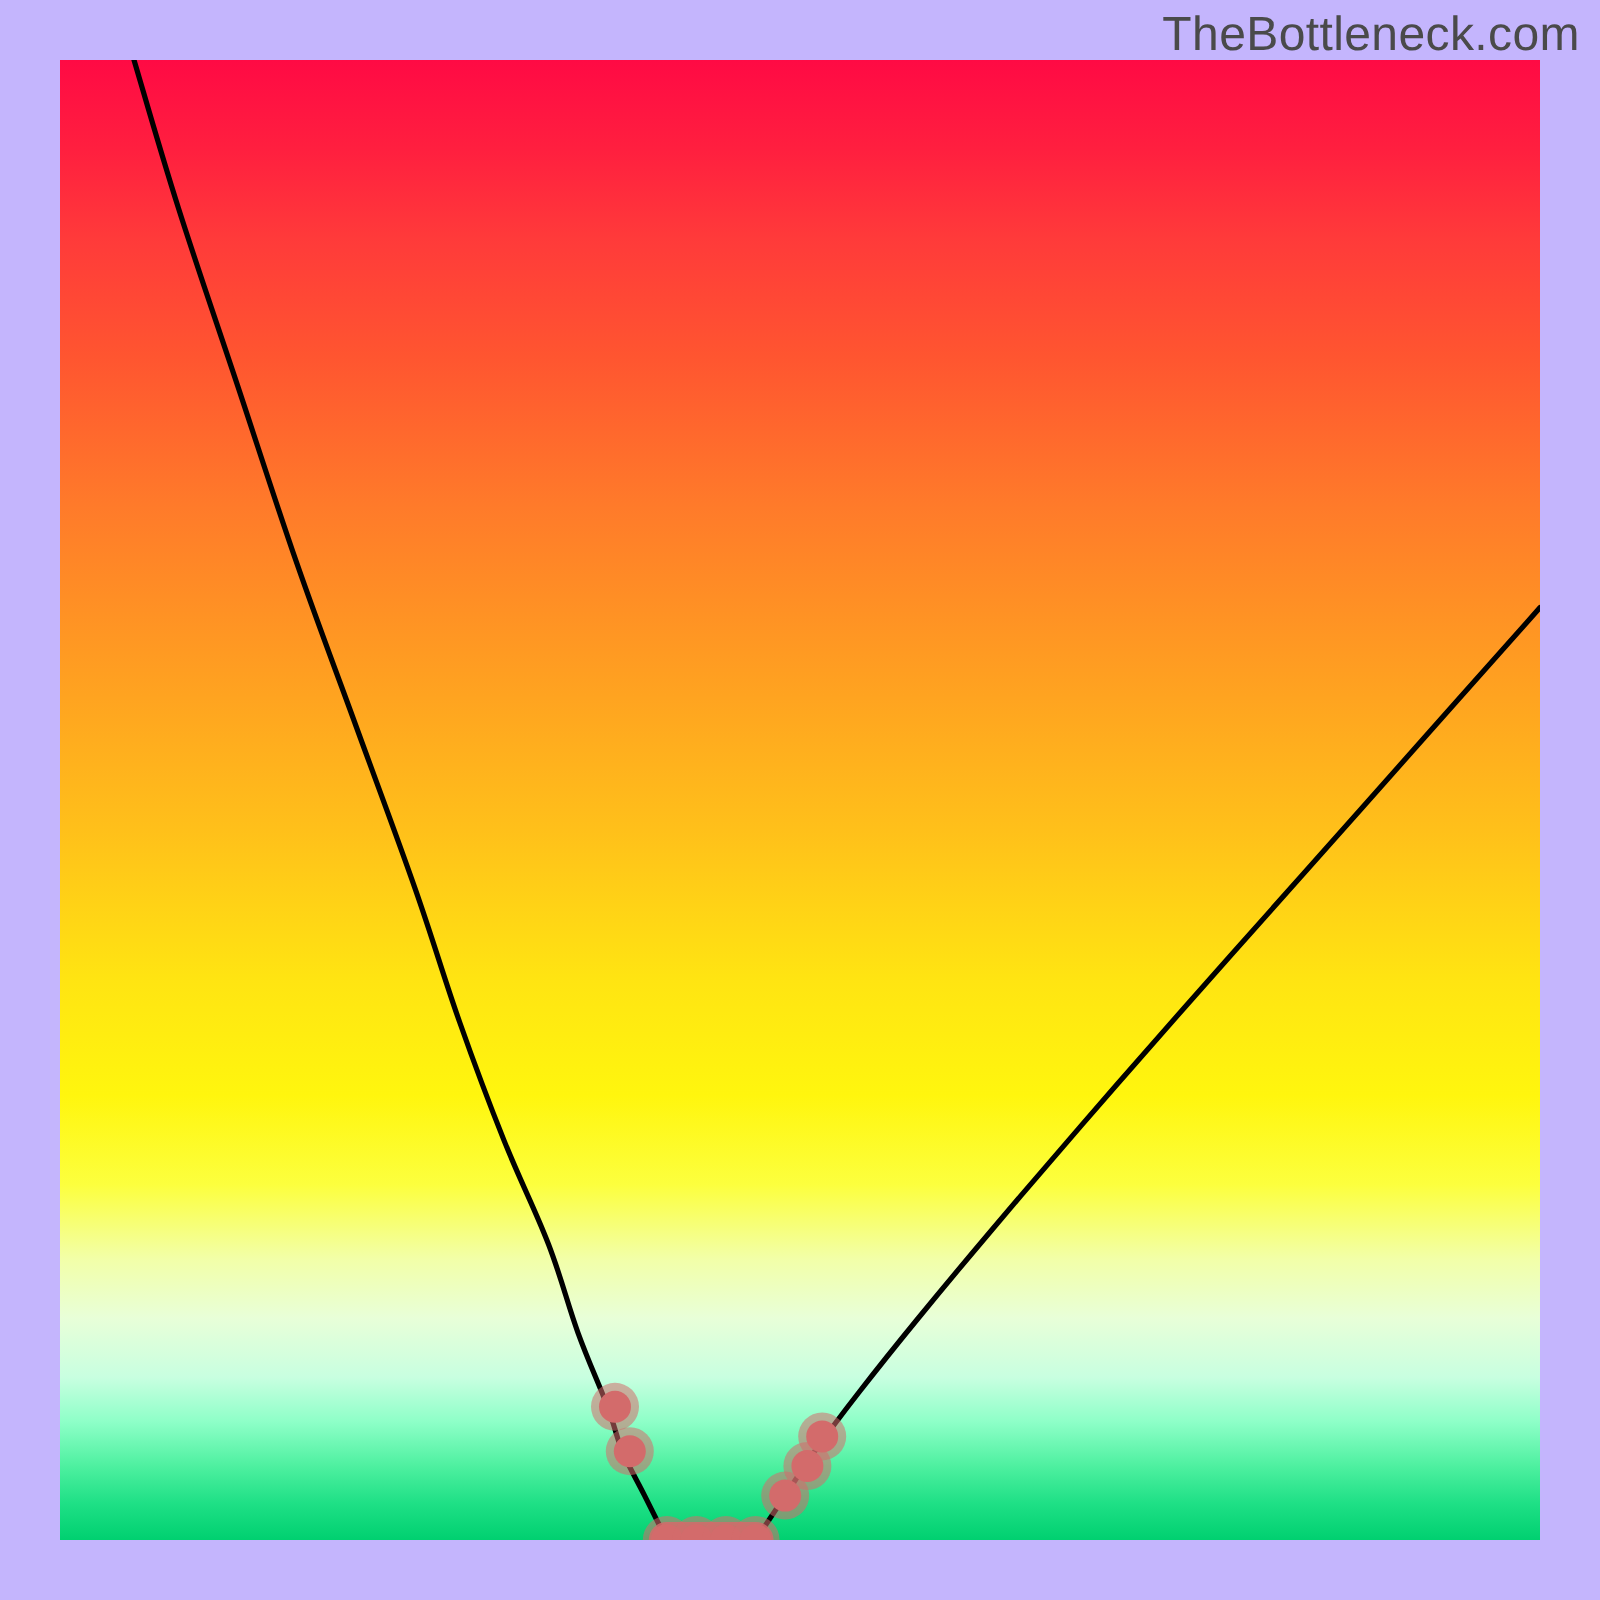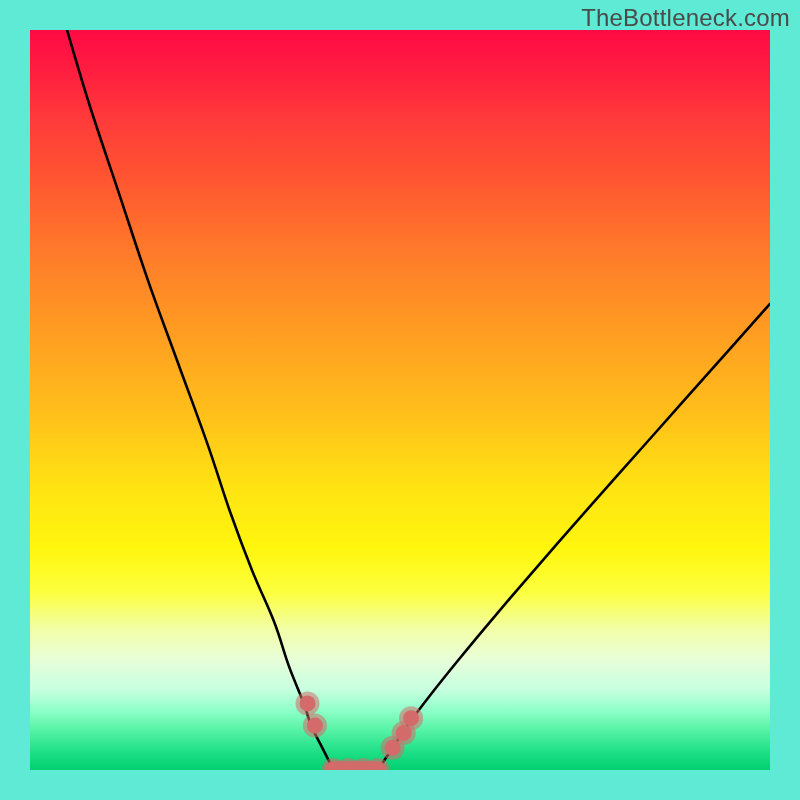--- a/index.html
+++ b/index.html
@@ -8,21 +8,21 @@
     width: 800px;
     height: 800px;
     overflow: hidden;
     background: #000;
     font-family: Arial, Helvetica, sans-serif;
   }
   .frame {
     position: relative;
     width: 800px;
     height: 800px;
-    background: #5eead4;
+    background: #c4b5fd;
     text-align: center;
   }
   .plot-area {
     position: absolute;
     left: 30px;
     top: 30px;
     width: 740px;
     height: 740px;
     overflow: hidden;
   }

